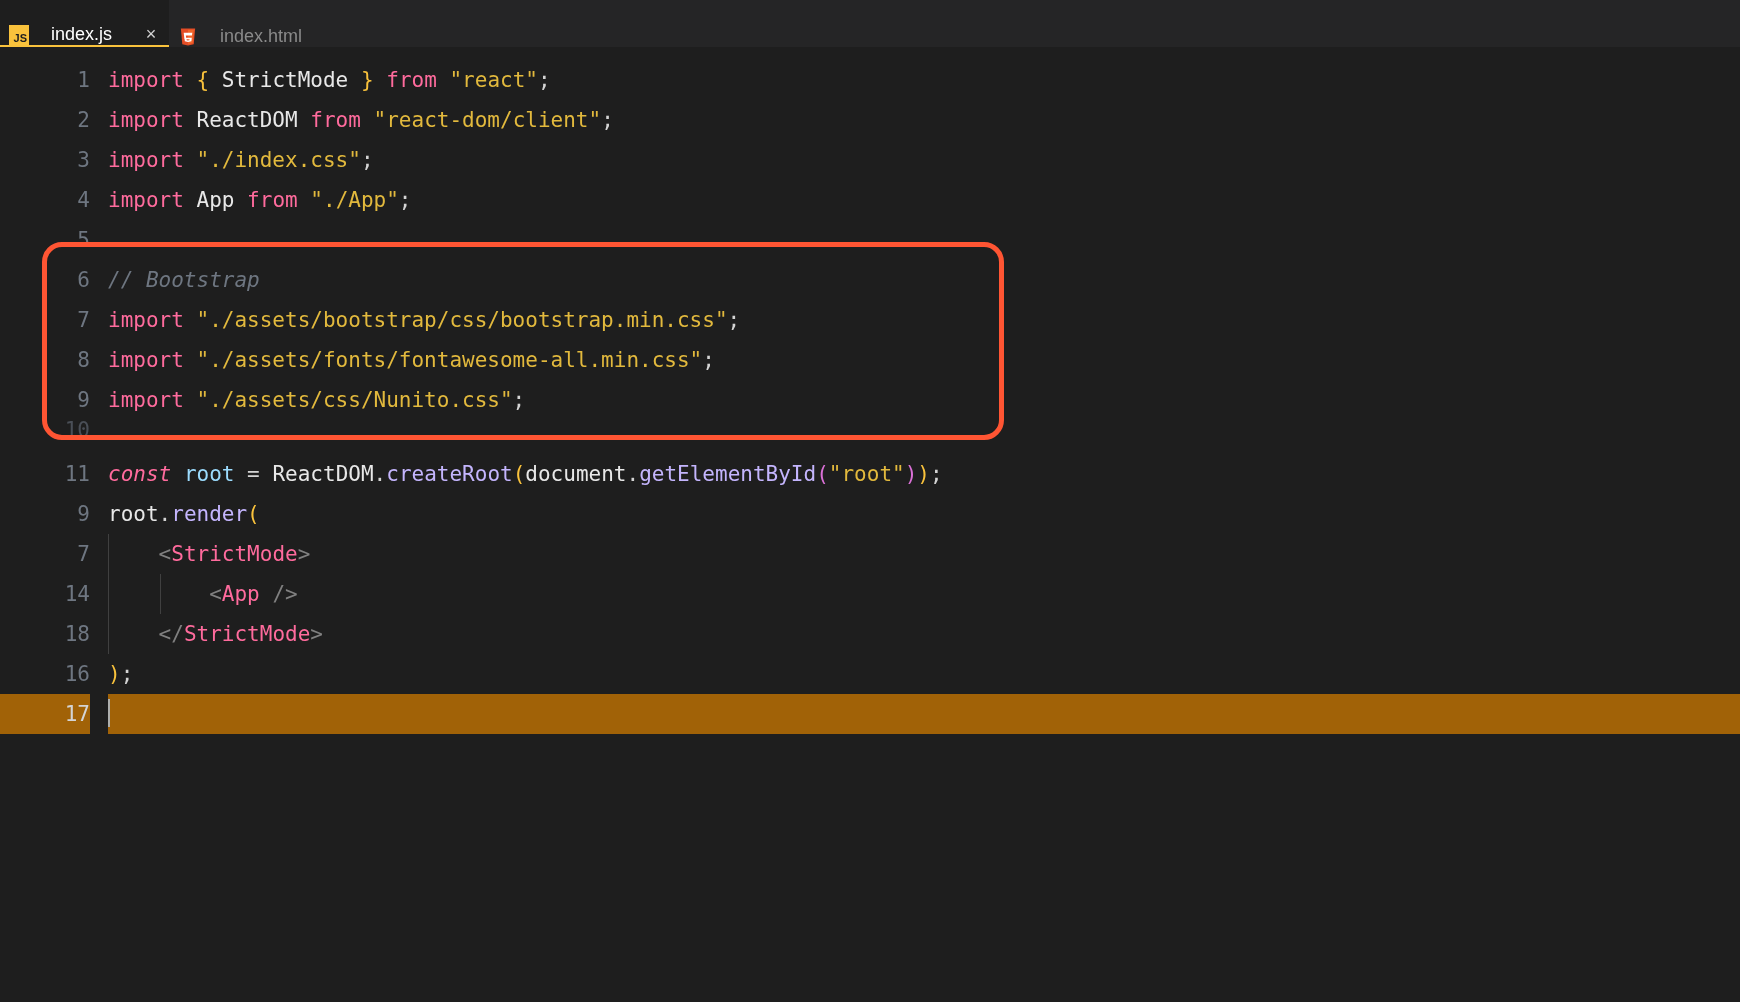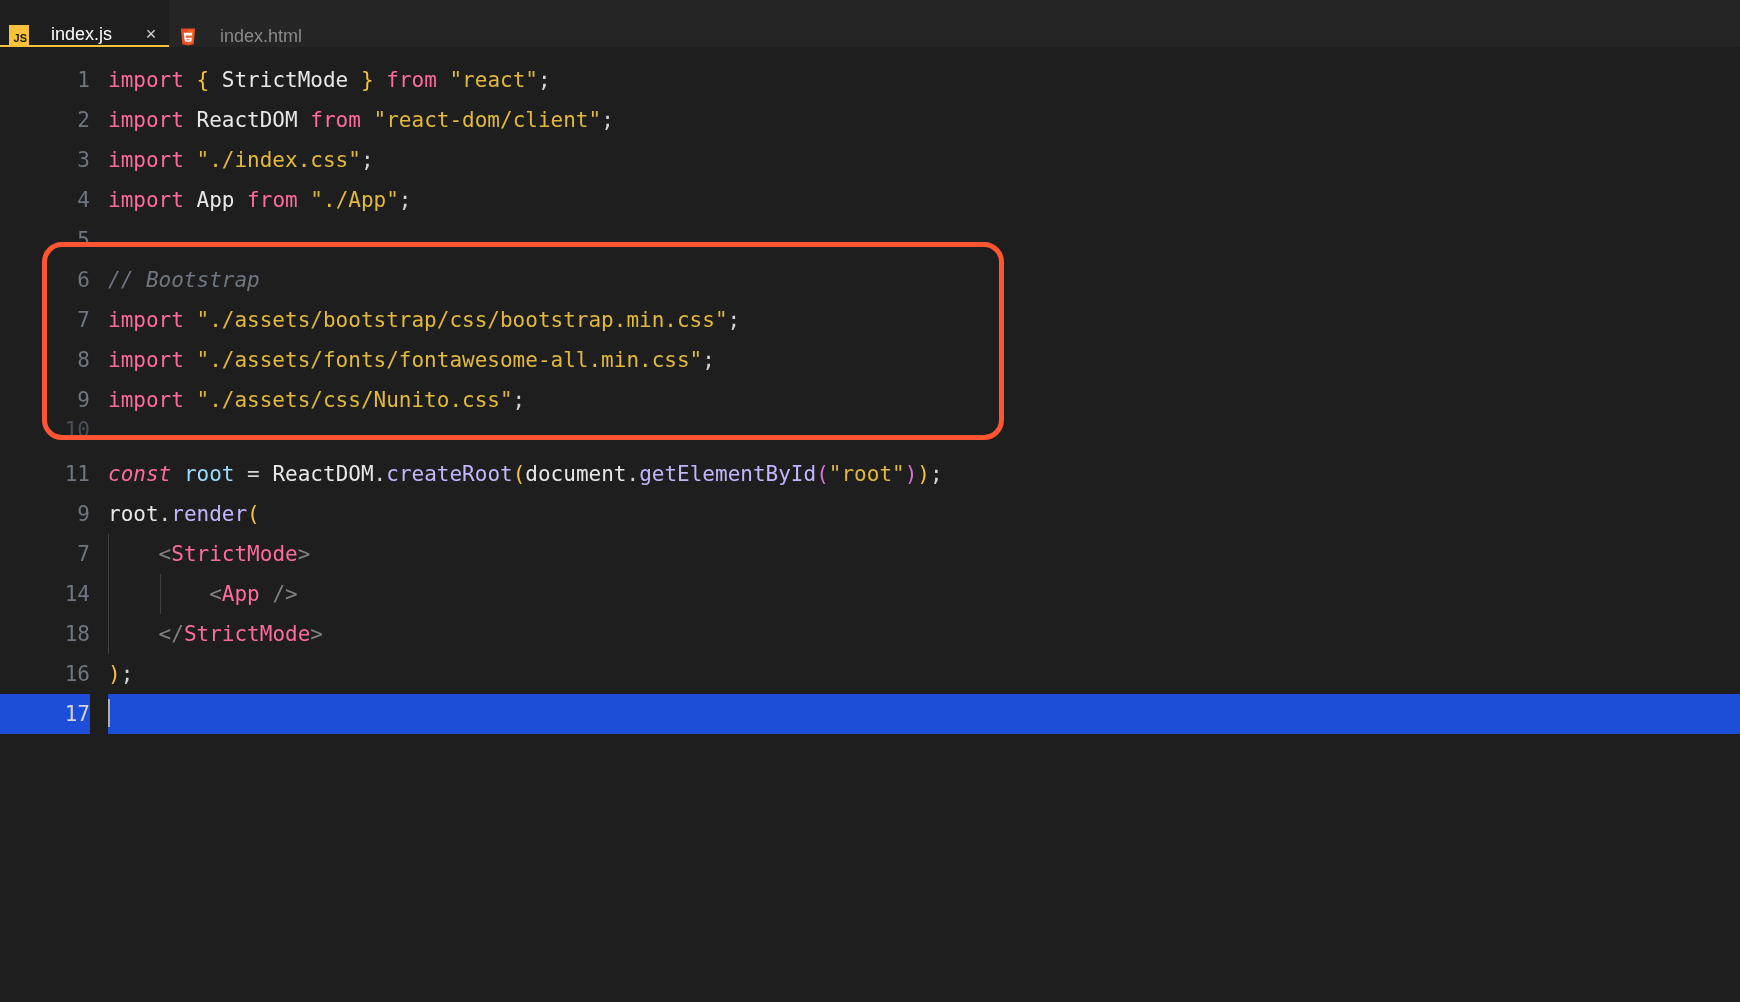--- a/index.html
+++ b/index.html
@@ -106,21 +106,21 @@
     }
 
     .line {
       height: 40px;
       line-height: 40px;
       white-space: pre;
       position: relative;
     }
 
     .line.current {
-      background: #1d4ed8;
+      background: #a16207;
     }
 
     .gutter .line.current {
       color: #d4d4d4;
     }
 
     .cursor {
       display: inline-block;
       width: 2px;
       height: 28px;

